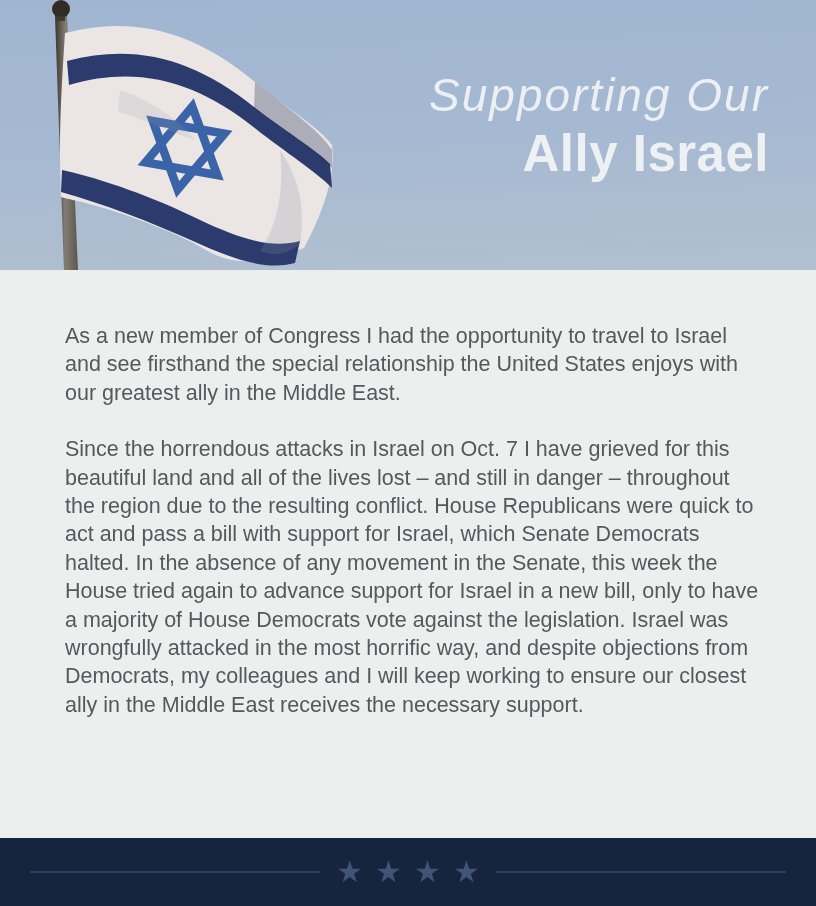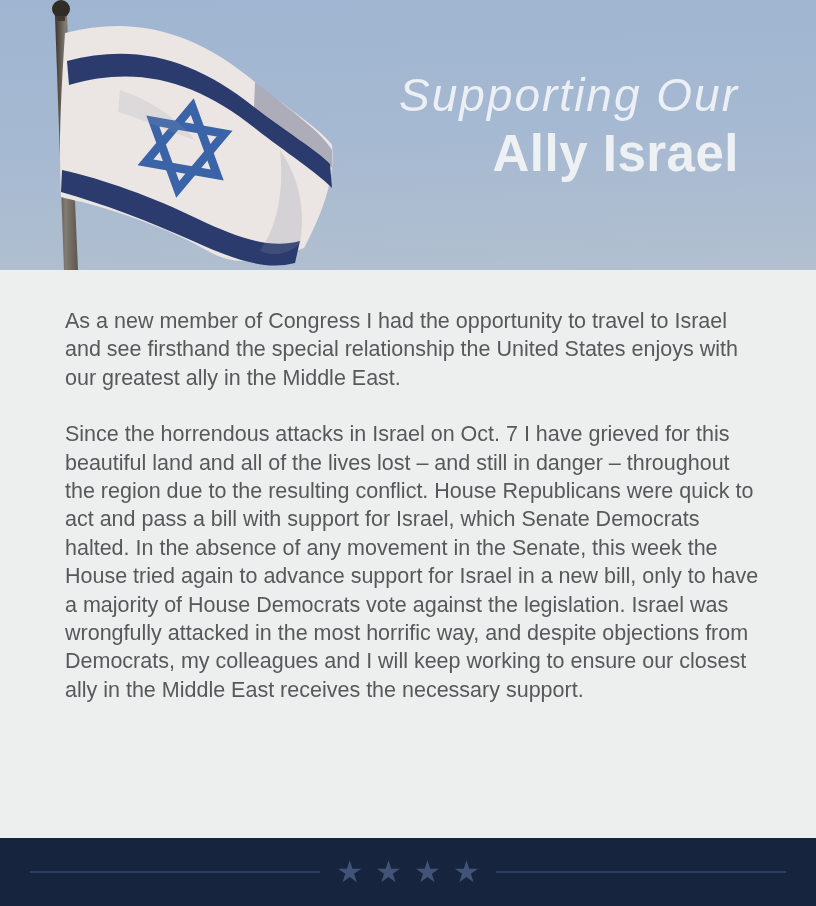--- a/index.html
+++ b/index.html
@@ -23,21 +23,21 @@
     position: absolute;
     left: 30px;
     top: 0;
     width: 330px;
     height: 270px;
     display: block;
   }
   .hero-title {
     position: absolute;
     top: 70px;
-    right: 77px;
+    right: 47px;
     text-align: right;
     color: #eef1f4;
   }
   .hero-title .line1 {
     font-style: italic;
     font-weight: 400;
     font-size: 46px;
     line-height: 1.1;
     letter-spacing: 2px;
     color: #ecf0f4;
@@ -49,21 +49,21 @@
     margin-top: 7px;
     letter-spacing: 0.5px;
     color: #eef1f3;
   }
 
   
   .content {
     box-sizing: border-box;
     height: 568px;
     background: #edeeee;
-    padding: 37px 50px 0 65px;
+    padding: 52px 50px 0 65px;
   }
   .content p {
     margin: 0 0 28px 0;
     max-width: 700px;
     font-size: 21.5px;
     line-height: 28.4px;
     color: #57585a;
   }
 
   

